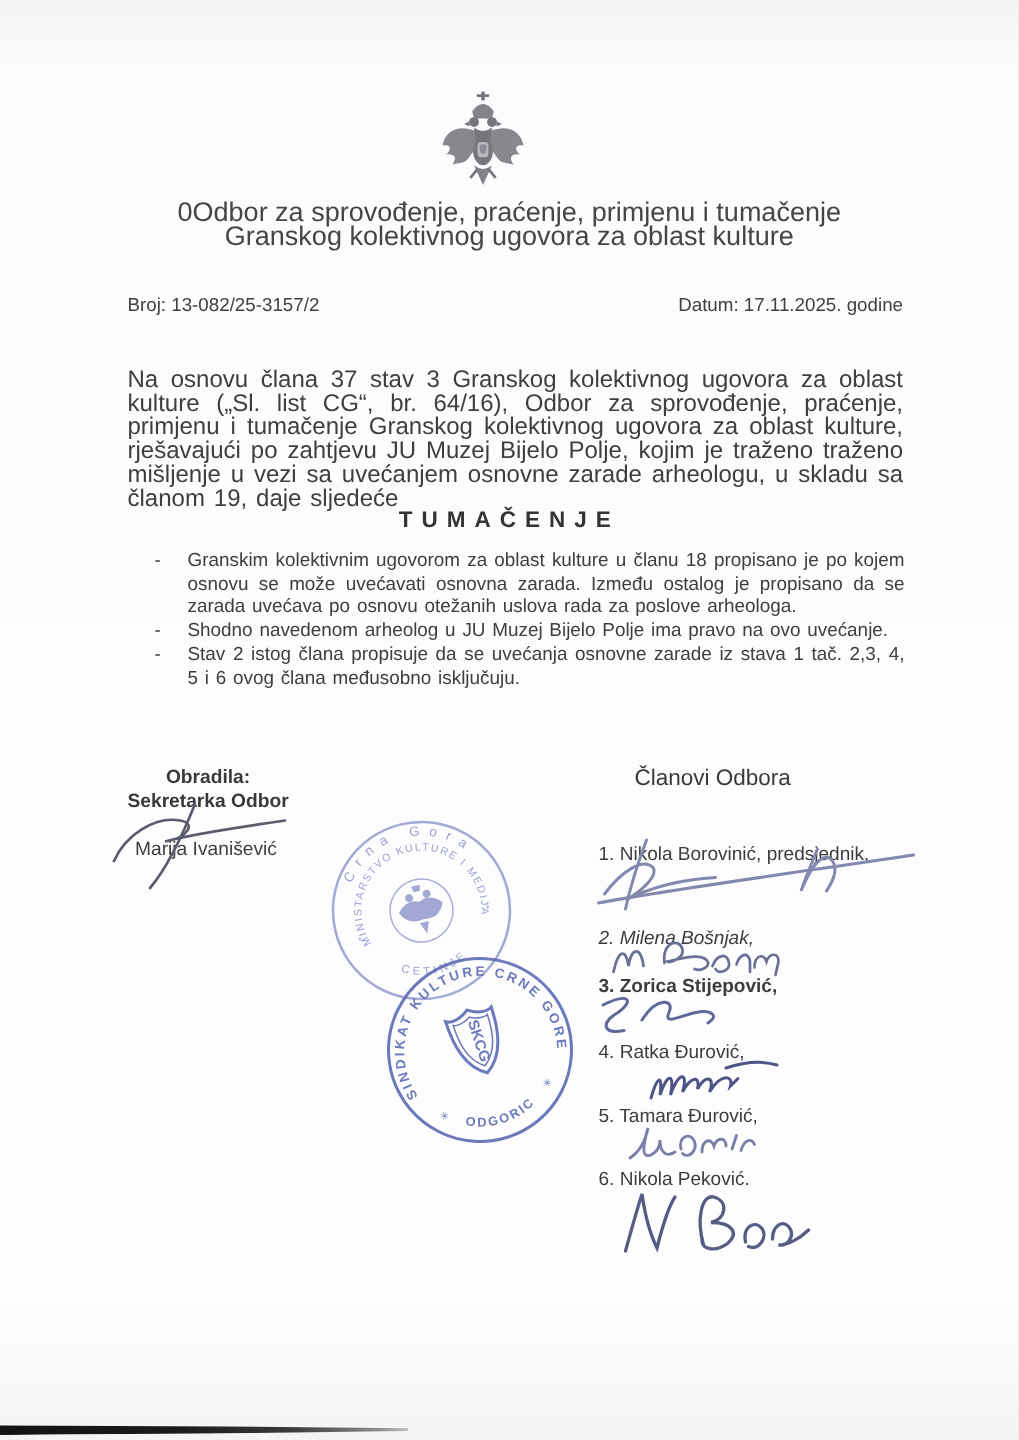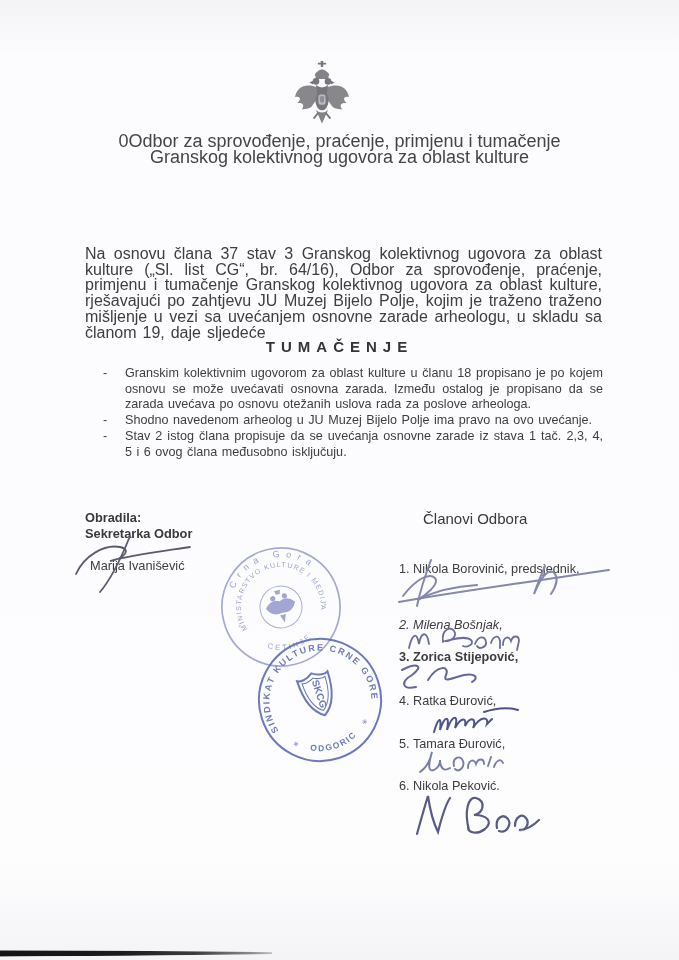--- a/index.html
+++ b/index.html
@@ -19,21 +19,21 @@
     justify-content:space-between;font-size:12.5px;color:#414144;}
   .intro{position:absolute;top:246px;left:85px;width:517px;font-size:16px;
     line-height:15.7px;text-align:justify;word-spacing:1.5px;}
   .doc-title{position:absolute;top:338px;left:0;width:100%;text-align:center;
     font-weight:bold;font-size:15px;letter-spacing:6px;color:#343437;}
   .bullets{position:absolute;top:366px;left:103px;width:500px;font-size:12.6px;line-height:15.7px;}
   .bullet{display:flex;align-items:flex-start;}
   .bullet .marker{width:22px;flex:0 0 22px;}
   .bullet .b-text{flex:1;text-align:justify;word-spacing:1px;}
   .prepared{position:absolute;top:510px;left:85px;font-size:12.8px;font-weight:bold;
-    line-height:16px;color:#39393c;}
+    line-height:16px;color:#39393c;text-align:center;}
   .prepared-name{position:absolute;top:558px;left:90px;font-size:12.8px;color:#3e3e41;}
   .members-heading{position:absolute;top:510px;left:423px;font-size:15px;font-weight:normal;color:#39393c;}
   .member{position:absolute;left:399px;font-size:12.7px;color:#3c3c3f;}
   .sig{position:absolute;pointer-events:none;}
   .stamp{position:absolute;}
   .scan-streak{position:absolute;left:0;top:949px;width:272px;height:7px;
     background:linear-gradient(to right,#131313 0%,#1b1b1b 45%,#3c3c3c 72%,#8a8a8a 92%,#bdbdbd 100%);
     clip-path:polygon(0 10%,55% 30%,100% 55%,100% 82%,55% 95%,0 100%);
     transform:rotate(-0.3deg);}
 </style>
@@ -60,20 +60,24 @@
       <path d="M40,82 L50,104 L60,82 Q50,90 40,82 Z" opacity="0.9"></path>
       <path d="M44,86 l-8,10 M56,86 l8,10" stroke="#76767c" stroke-width="3" fill="none"></path>
     </g>
   </svg>
 
   <div class="org-header">
     <div>0Odbor za sprovođenje, praćenje, primjenu i tumačenje</div>
     <div>Granskog kolektivnog ugovora za oblast kulture</div>
   </div>
 
+  <div class="ref-line">
+    <span>Broj: 13-082/25-3157/2</span>
+    <span>Datum: 17.11.2025. godine</span>
+  </div>
 
   <div class="intro">Na osnovu člana 37 stav 3 Granskog kolektivnog ugovora za oblast kulture („Sl. list CG“, br. 64/16), Odbor za sprovođenje, praćenje, primjenu i tumačenje Granskog kolektivnog ugovora za oblast kulture, rješavajući po zahtjevu JU Muzej Bijelo Polje, kojim je traženo traženo mišljenje u vezi sa uvećanjem osnovne zarade arheologu, u skladu sa članom 19, daje sljedeće</div>
 
   <div class="doc-title">TUMAČENJE</div>
 
   <div class="bullets">
     <div class="bullet">
       <span class="marker">-</span>
       <span class="b-text">Granskim kolektivnim ugovorom za oblast kulture u članu 18 propisano je po kojem osnovu se može uvećavati osnovna zarada. Između ostalog je propisano da se zarada uvećava po osnovu otežanih uslova rada za poslove arheologa.</span>
     </div>

